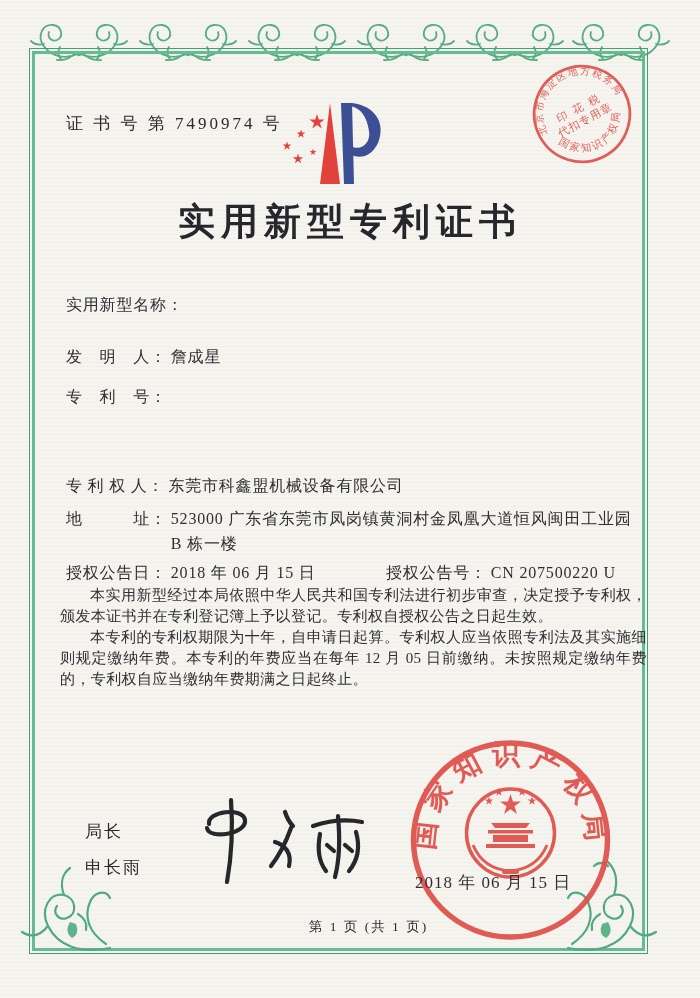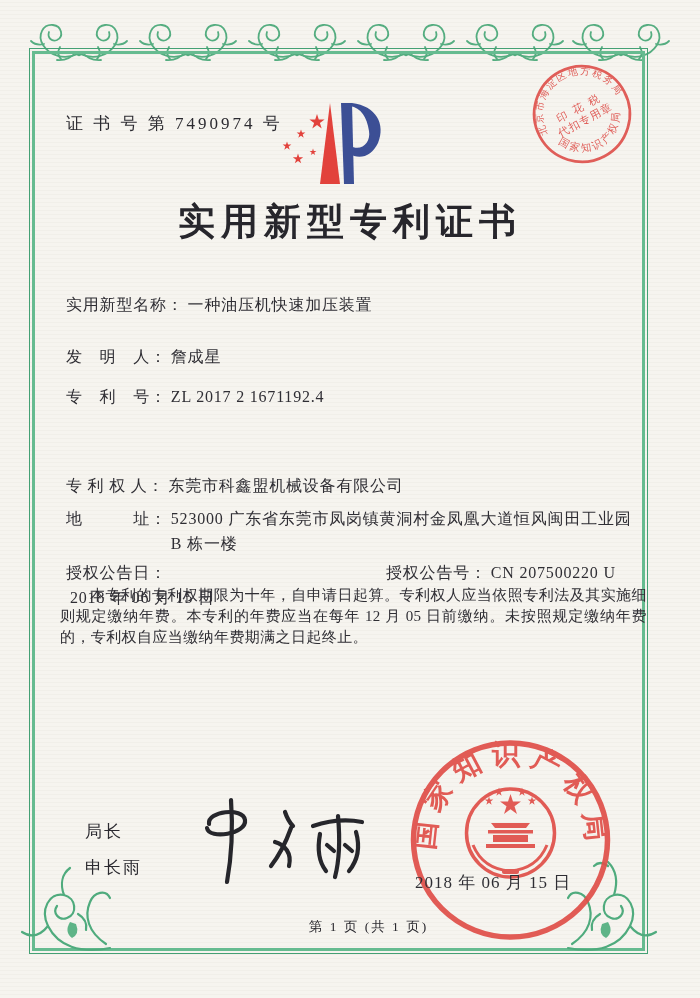--- a/index.html
+++ b/index.html
@@ -30,21 +30,21 @@
     font-size:37px;font-weight:600;letter-spacing:6px;color:#27262c;
   }
   .field{
     position:absolute;left:66px;display:flex;align-items:flex-start;
     font-size:16px;letter-spacing:0.8px;color:#2f2e34;line-height:25px;
   }
   .field .lbl{white-space:nowrap;}
   .field .val{margin-left:4px;}
   .f-name{top:292px;}
   .f-inventor{top:344px;font-family:Liberation Serif, serif;}
-  .f-patno{top:384px;}
+  .f-patno{top:384px;gap:13px;}
   .f-filing{top:425px;}
   .f-patentee{top:465px;margin-top:8px;}
   .f-address{top:506px;}
   .f-address .val{max-width:462px;}
   .f-grant{top:560px;width:570px;}
   .grant-no-pair{position:absolute;left:320px;top:0;display:flex;}
   .paras{
     position:absolute;left:60px;top:585px;width:587px;
     font-size:15px;line-height:21px;letter-spacing:0.4px;
     text-align:justify;color:#2f2e34;
@@ -153,48 +153,47 @@
       <use href="#star" transform="translate(15,50) scale(4.6)"></use>
       <use href="#star" transform="translate(26,63) scale(5.4)"></use>
       <use href="#star" transform="translate(41,56) scale(3.6)"></use>
     </g>
   </svg>
 
   <div class="title">实用新型专利证书</div>
 
   <div class="field f-name">
     <span class="lbl">实用新型名称：</span>
-    <span class="val">一种油压机快速加压装置</span>
   </div>
   <div class="field f-inventor">
     <span class="lbl">发　明　人：</span>
     <span class="val">詹成星</span>
   </div>
   <div class="field f-patno">
     <span class="lbl">专　利　号：</span>
-    <span class="val">ZL 2017 2 1671192.4</span>
   </div>
   <div class="field f-patentee">
     <span class="lbl">专 利 权 人：</span>
     <span class="val">东莞市科鑫盟机械设备有限公司</span>
   </div>
   <div class="field f-address">
     <span class="lbl">地　　　址：</span>
     <span class="val">523000 广东省东莞市凤岗镇黄洞村金凤凰大道恒风闽田工业园 B 栋一楼</span>
   </div>
-  <div class="field f-grant" style="position:absolute;flex-direction:column;">
+  <div class="field f-grant" style="position:absolute;">
     <span class="lbl">授权公告日：</span>
     <span class="val">2018 年 06 月 15 日</span>
     <span class="grant-no-pair">
       <span class="lbl">授权公告号：</span>
       <span class="val">CN 207500220 U</span>
     </span>
   </div>
 
   <div class="paras">
+    <p>本实用新型经过本局依照中华人民共和国专利法进行初步审查，决定授予专利权，颁发本证书并在专利登记簿上予以登记。专利权自授权公告之日起生效。</p>
     <p>本专利的专利权期限为十年，自申请日起算。专利权人应当依照专利法及其实施细则规定缴纳年费。本专利的年费应当在每年 12 月 05 日前缴纳。未按照规定缴纳年费的，专利权自应当缴纳年费期满之日起终止。</p>
   </div>
 
   <div class="signer">
     <div class="row">局长</div>
     <div class="row">申长雨</div>
   </div>
 
   <svg class="sig-svg" width="200" height="100" viewBox="0 0 200 100">
     <g stroke="#26262b" stroke-width="4.2" fill="none" stroke-linecap="round" stroke-linejoin="round">

